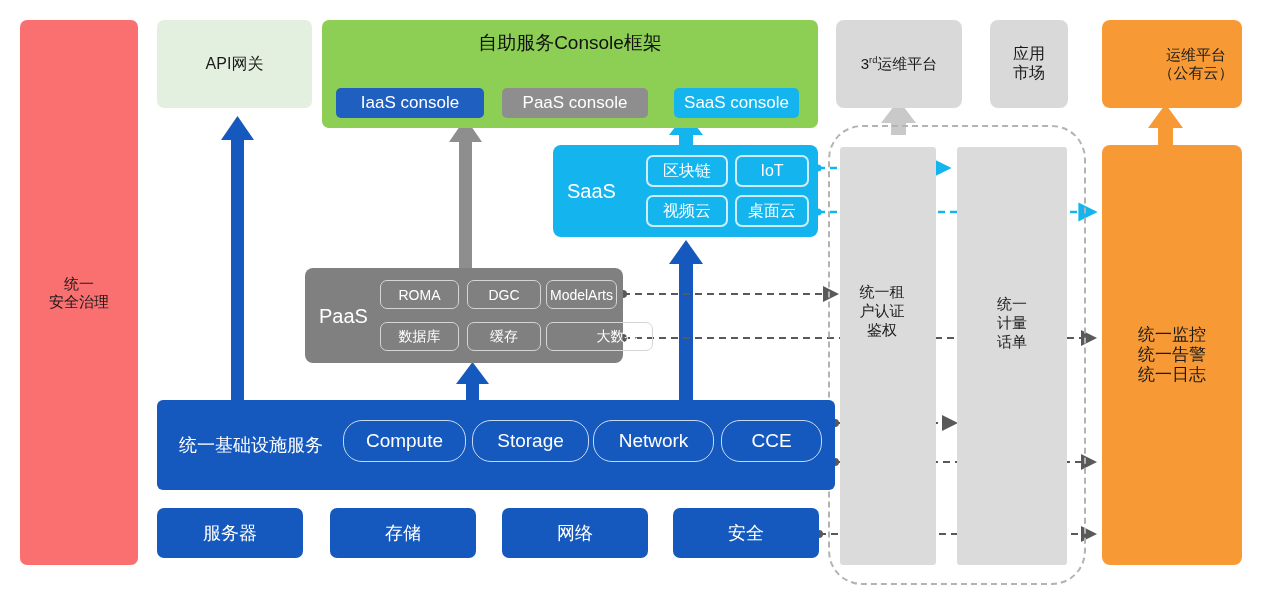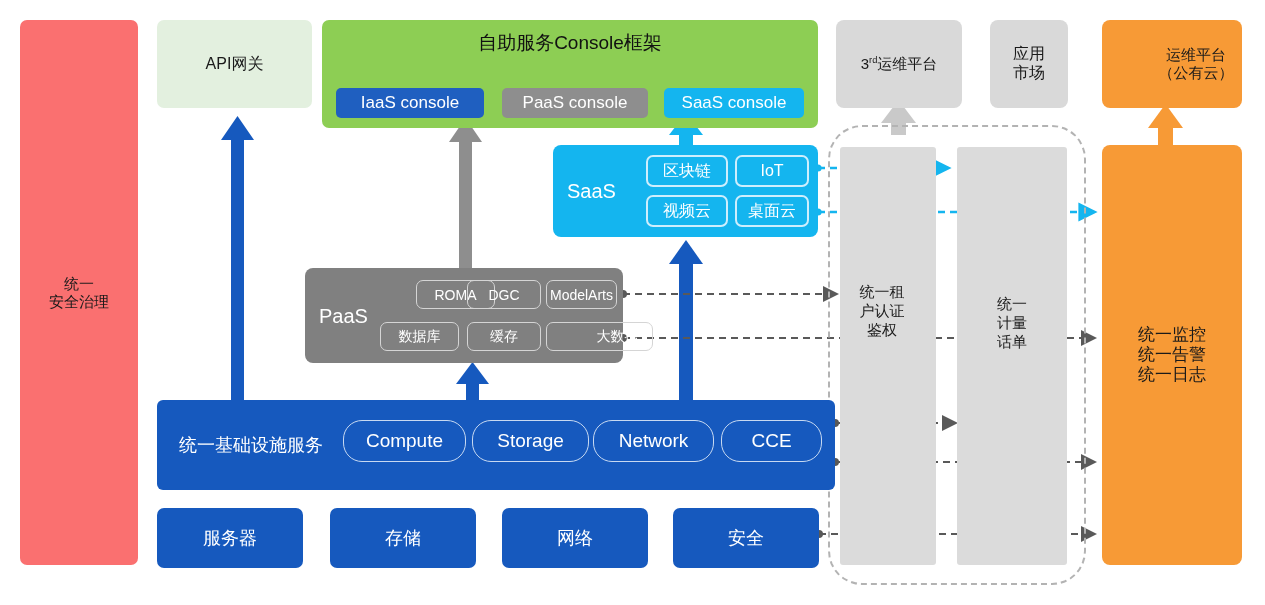--- a/index.html
+++ b/index.html
@@ -13,59 +13,59 @@
 
   
   #api-gw{left:157px;top:20px;width:155px;height:88px;background:#E3F0DF;border-radius:7px;color:#1a1a1a;font-size:16px;}
 
   
   #console-frame{left:322px;top:20px;width:496px;height:108px;background:#8DCE54;border-radius:7px;}
   #console-title{position:absolute;left:0;top:10px;width:100%;text-align:center;font-size:19px;color:#111;}
   .console-chip{position:absolute;top:68px;height:30px;border-radius:5px;display:flex;align-items:center;justify-content:center;color:#fff;font-size:17px;}
   #chip-iaas{left:14px;width:148px;background:#1F5FC0;}
   #chip-paas{left:180px;width:146px;background:#8E8E8E;}
-  #chip-saas{left:342px;width:140px;background:#14B5EF;}
+  #chip-saas{left:352px;width:125px;background:#14B5EF;}
 
   
   #thirdparty{left:836px;top:20px;width:126px;height:88px;background:#D9D9D9;border-radius:8px;color:#1a1a1a;font-size:15px;}
   #appmarket{left:990px;top:20px;width:78px;height:88px;background:#D9D9D9;border-radius:8px;color:#1a1a1a;font-size:16px;}
   #ops-top{left:1102px;top:20px;width:140px;height:88px;background:#F79A36;border-radius:8px;color:#1a1a1a;font-size:15px;padding-left:48px;}
   sup{font-size:.62em;vertical-align:super;}
 
   
   #saas{left:553px;top:145px;width:265px;height:92px;background:#14B5EF;border-radius:8px;}
   #saas-label{position:absolute;left:14px;top:50%;transform:translateY(-50%);color:#fff;font-size:20px;}
   .saas-chip{position:absolute;height:28px;border:2px solid #cdeefd;border-radius:7px;display:flex;align-items:center;justify-content:center;color:#fff;font-size:16px;}
   #saas-c0{left:93px;top:10px;width:78px;}
   #saas-c1{left:182px;top:10px;width:70px;}
   #saas-c2{left:93px;top:50px;width:78px;}
   #saas-c3{left:182px;top:50px;width:70px;}
 
   
   #paas{left:305px;top:268px;width:318px;height:95px;background:#808080;border-radius:8px;}
   #paas-label{position:absolute;left:14px;top:50%;transform:translateY(-50%);color:#fff;font-size:20px;}
   .paas-chip{position:absolute;height:27px;border:1.6px solid #d5d5d5;border-radius:7px;display:flex;align-items:center;justify-content:center;color:#fff;font-size:14px;}
-  #paas-c0{left:75px;top:12px;width:77px;margin-left:36px;}
+  #paas-c0{left:75px;top:12px;width:77px;}
   #paas-c1{left:162px;top:12px;width:72px;}
   #paas-c2{left:241px;top:12px;width:69px;}
   #paas-c3{left:75px;top:54px;width:77px;}
   #paas-c4{left:162px;top:54px;width:72px;}
   #paas-c5{left:241px;top:54px;width:69px;padding-left:36px;}
 
   
   #iaas{left:157px;top:400px;width:678px;height:90px;background:#1659BE;border-radius:6px;}
   #iaas-label{position:absolute;left:22px;top:50%;transform:translateY(-50%);color:#fff;font-size:18px;}
   .iaas-chip{position:absolute;top:20px;height:40px;border:1.6px solid #c7d9f2;border-radius:19px;display:flex;align-items:center;justify-content:center;color:#fff;font-size:19px;}
   #iaas-c0{left:186px;width:121px;}
   #iaas-c1{left:315px;width:115px;}
   #iaas-c2{left:436px;width:119px;}
   #iaas-c3{left:564px;width:99px;}
 
   
-  .infra{top:508px;height:60px;background:#1659BE;border-radius:7px;color:#fff;font-size:18px;}
+  .infra{top:508px;height:50px;background:#1659BE;border-radius:7px;color:#fff;font-size:18px;}
   #infra0{left:157px;width:146px;}
   #infra1{left:330px;width:146px;font-family:Liberation Serif, serif;}
   #infra2{left:502px;width:146px;}
   #infra3{left:673px;width:146px;}
 
   
   #dashed-region{left:828px;top:125px;width:258px;height:460px;border:2.5px dashed #b3b3b3;border-radius:34px;background:transparent;}
   .graycol{position:absolute;background:#DBDBDB;border-radius:3px;}
   #graycol-a{left:840px;top:147px;width:96px;height:418px;}
   #graycol-b{left:957px;top:147px;width:110px;height:418px;}

